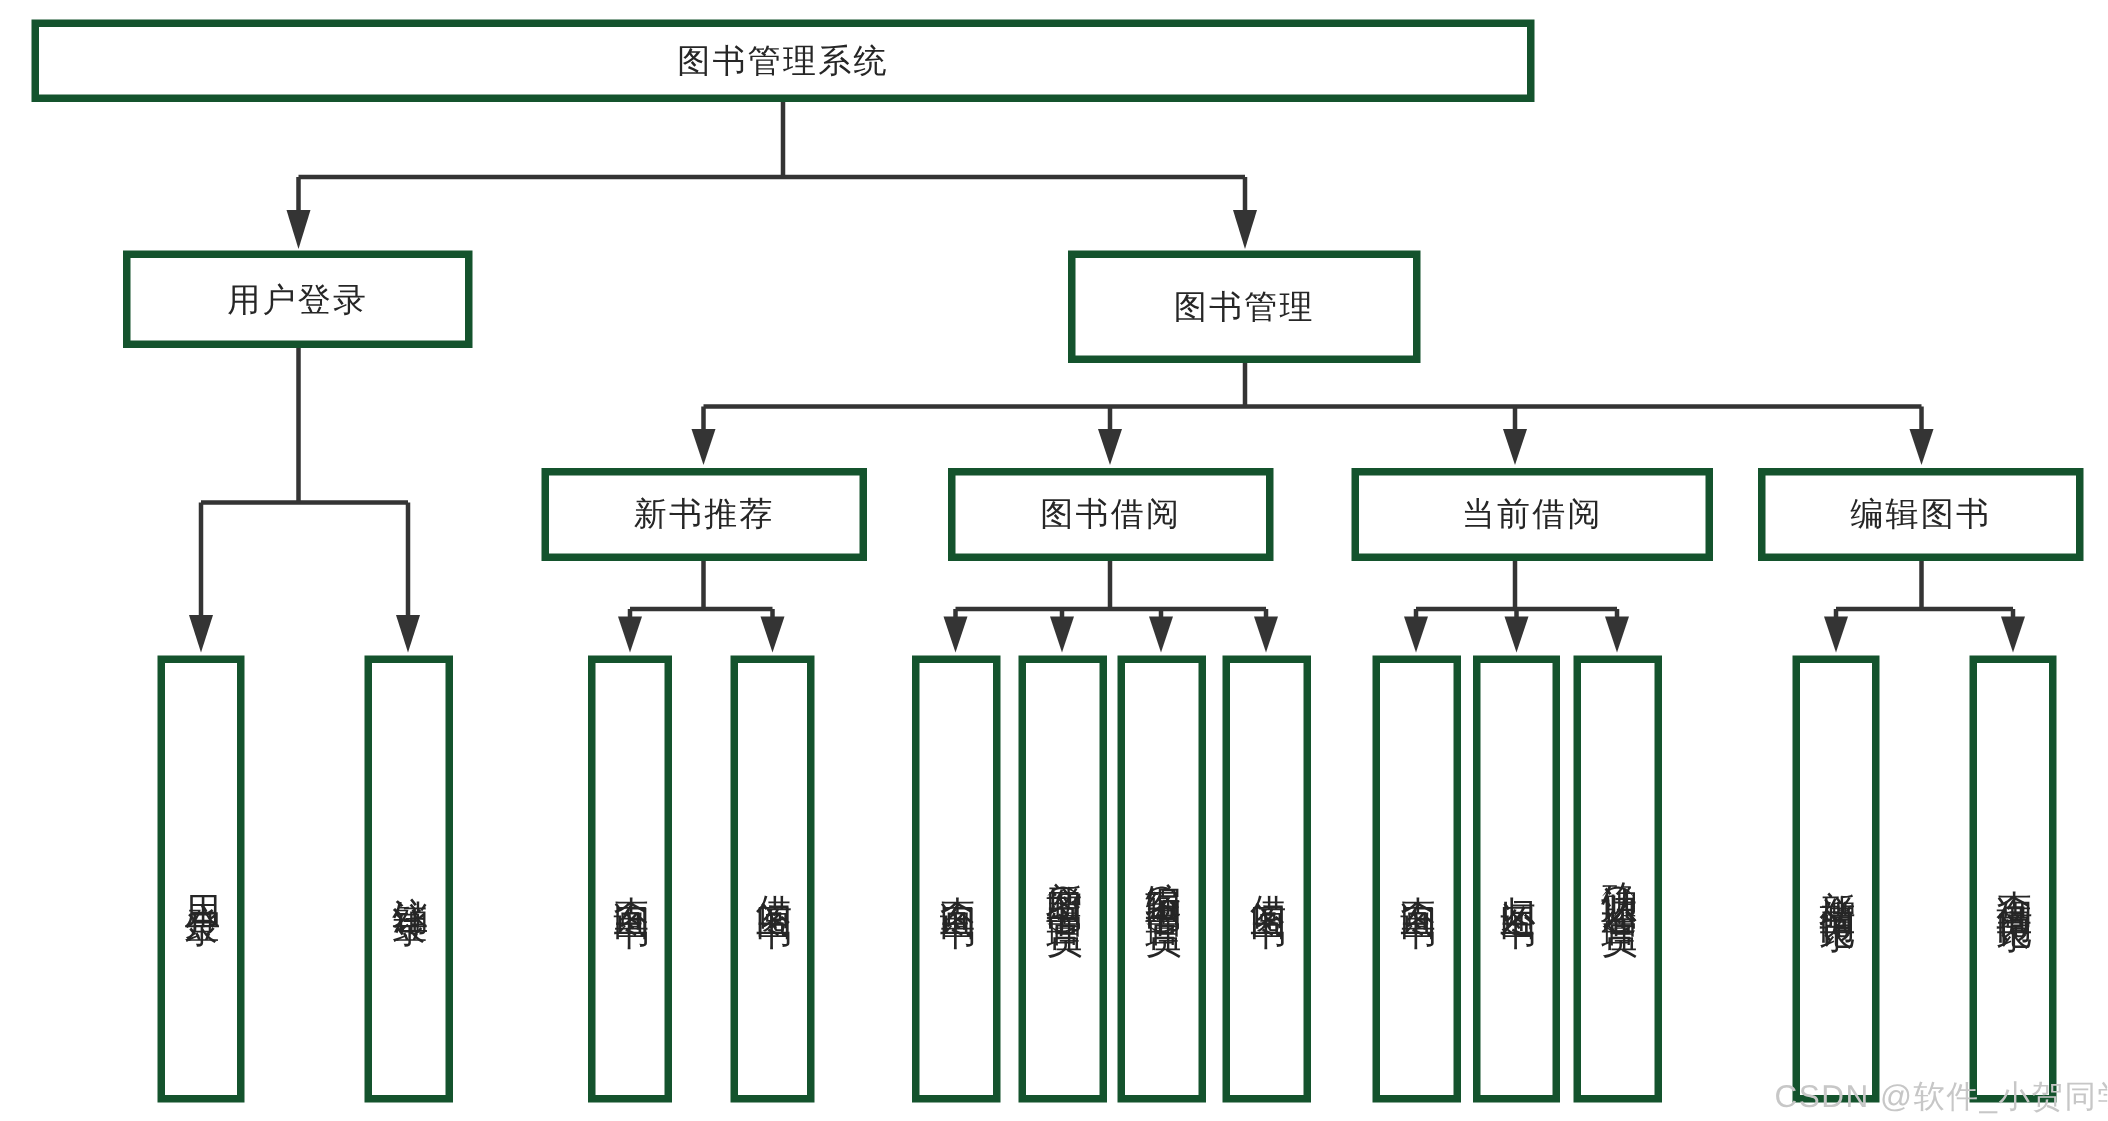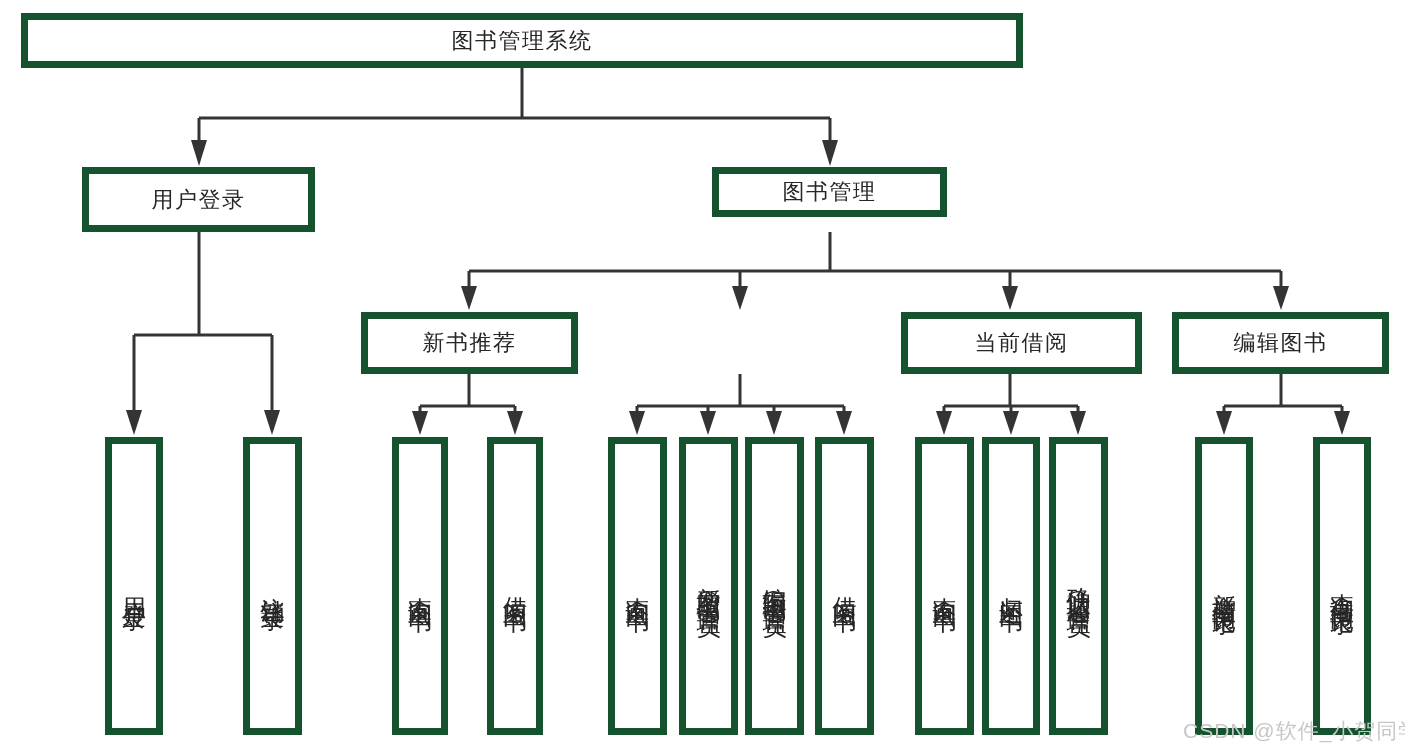--- a/index.html
+++ b/index.html
@@ -7,21 +7,21 @@
     position:relative;
     width:1405px;height:747px;
     background:#ffffff;
     font-family:"Liberation Sans", sans-serif;
     overflow:hidden;
   }
   #wires{position:absolute;left:0;top:0;width:1405px;height:747px;}
   .box{
     position:absolute;
     box-sizing:border-box;
-    border:7px solid #14532d;
+    border:5px solid #14532d;
     background:#ffffff;
     color:#262626;
     display:flex;
     align-items:center;
     justify-content:center;
   }
   .hbox{font-size:22px;letter-spacing:1.5px;white-space:nowrap;}
   .vbox{
     writing-mode:vertical-rl;
     text-orientation:mixed;
@@ -89,23 +89,24 @@
     <g>
       <path d="M1281 374 V406 M1224 406 H1342 M1224 406 V413 M1342 406 V413"></path>
       <polygon points="1216,411 1232,411 1224,435" fill="#343434" stroke="none"></polygon>
       <polygon points="1334,411 1350,411 1342,435" fill="#343434" stroke="none"></polygon>
     </g>
   </svg>
 
   <div class="box hbox" style="left:21px;top:13px;width:1002px;height:55px;">图书管理系统</div>
 
   <div class="box hbox" style="left:82px;top:167px;width:233px;height:65px;">用户登录</div>
-  <div class="box hbox" style="left:712px;top:167px;width:235px;height:50px;">图书管理</div>
+  <div class="box hbox" style="left:712px;top:167px;width:235px;height:75px;">图书管理</div>
 
   <div class="box hbox" style="left:361px;top:312px;width:217px;height:62px;">新书推荐</div>
+  <div class="box hbox" style="left:632px;top:312px;width:217px;height:62px;">图书借阅</div>
   <div class="box hbox" style="left:901px;top:312px;width:241px;height:62px;">当前借阅</div>
   <div class="box hbox" style="left:1172px;top:312px;width:217px;height:62px;">编辑图书</div>
 
   <div class="box vbox" style="left:105px;top:437px;width:58px;height:298px;">用户登录</div>
   <div class="box vbox" style="left:243px;top:437px;width:59px;height:298px;">注销登录</div>
 
   <div class="box vbox" style="left:392px;top:437px;width:56px;height:298px;">查询图书</div>
   <div class="box vbox" style="left:487px;top:437px;width:56px;height:298px;">借阅图书</div>
 
   <div class="box vbox" style="left:608px;top:437px;width:59px;height:298px;">查询图书</div>

